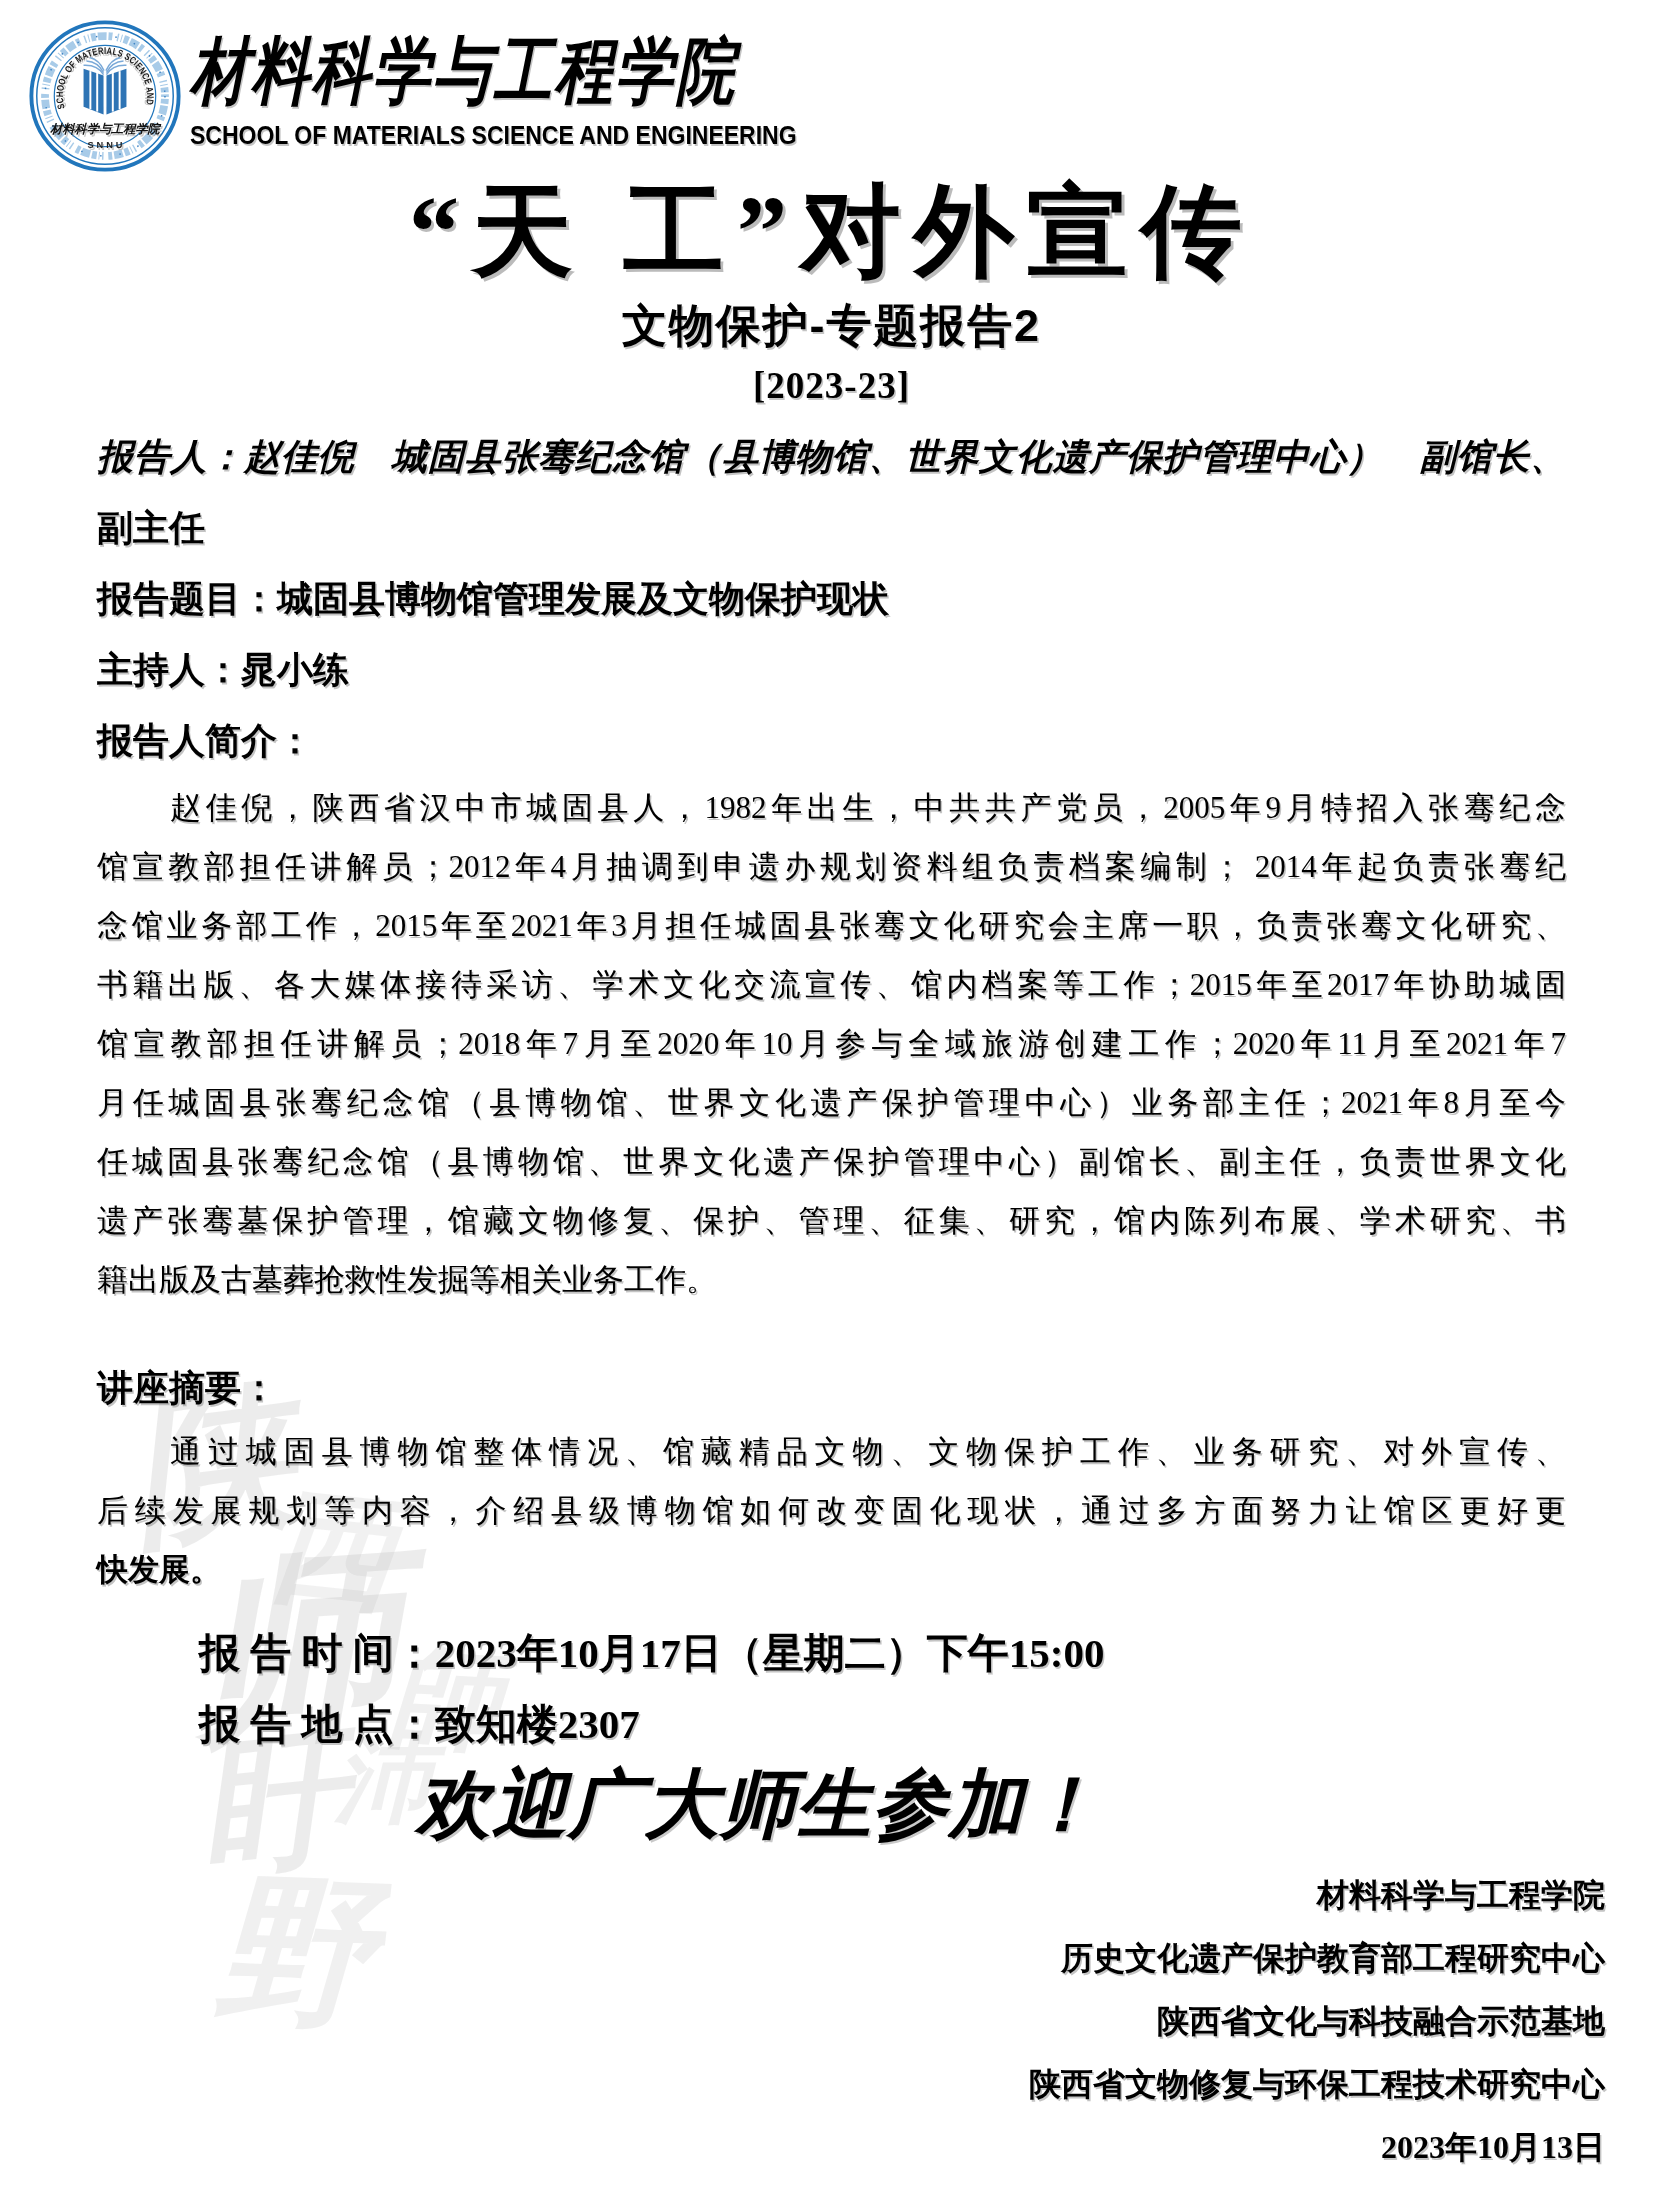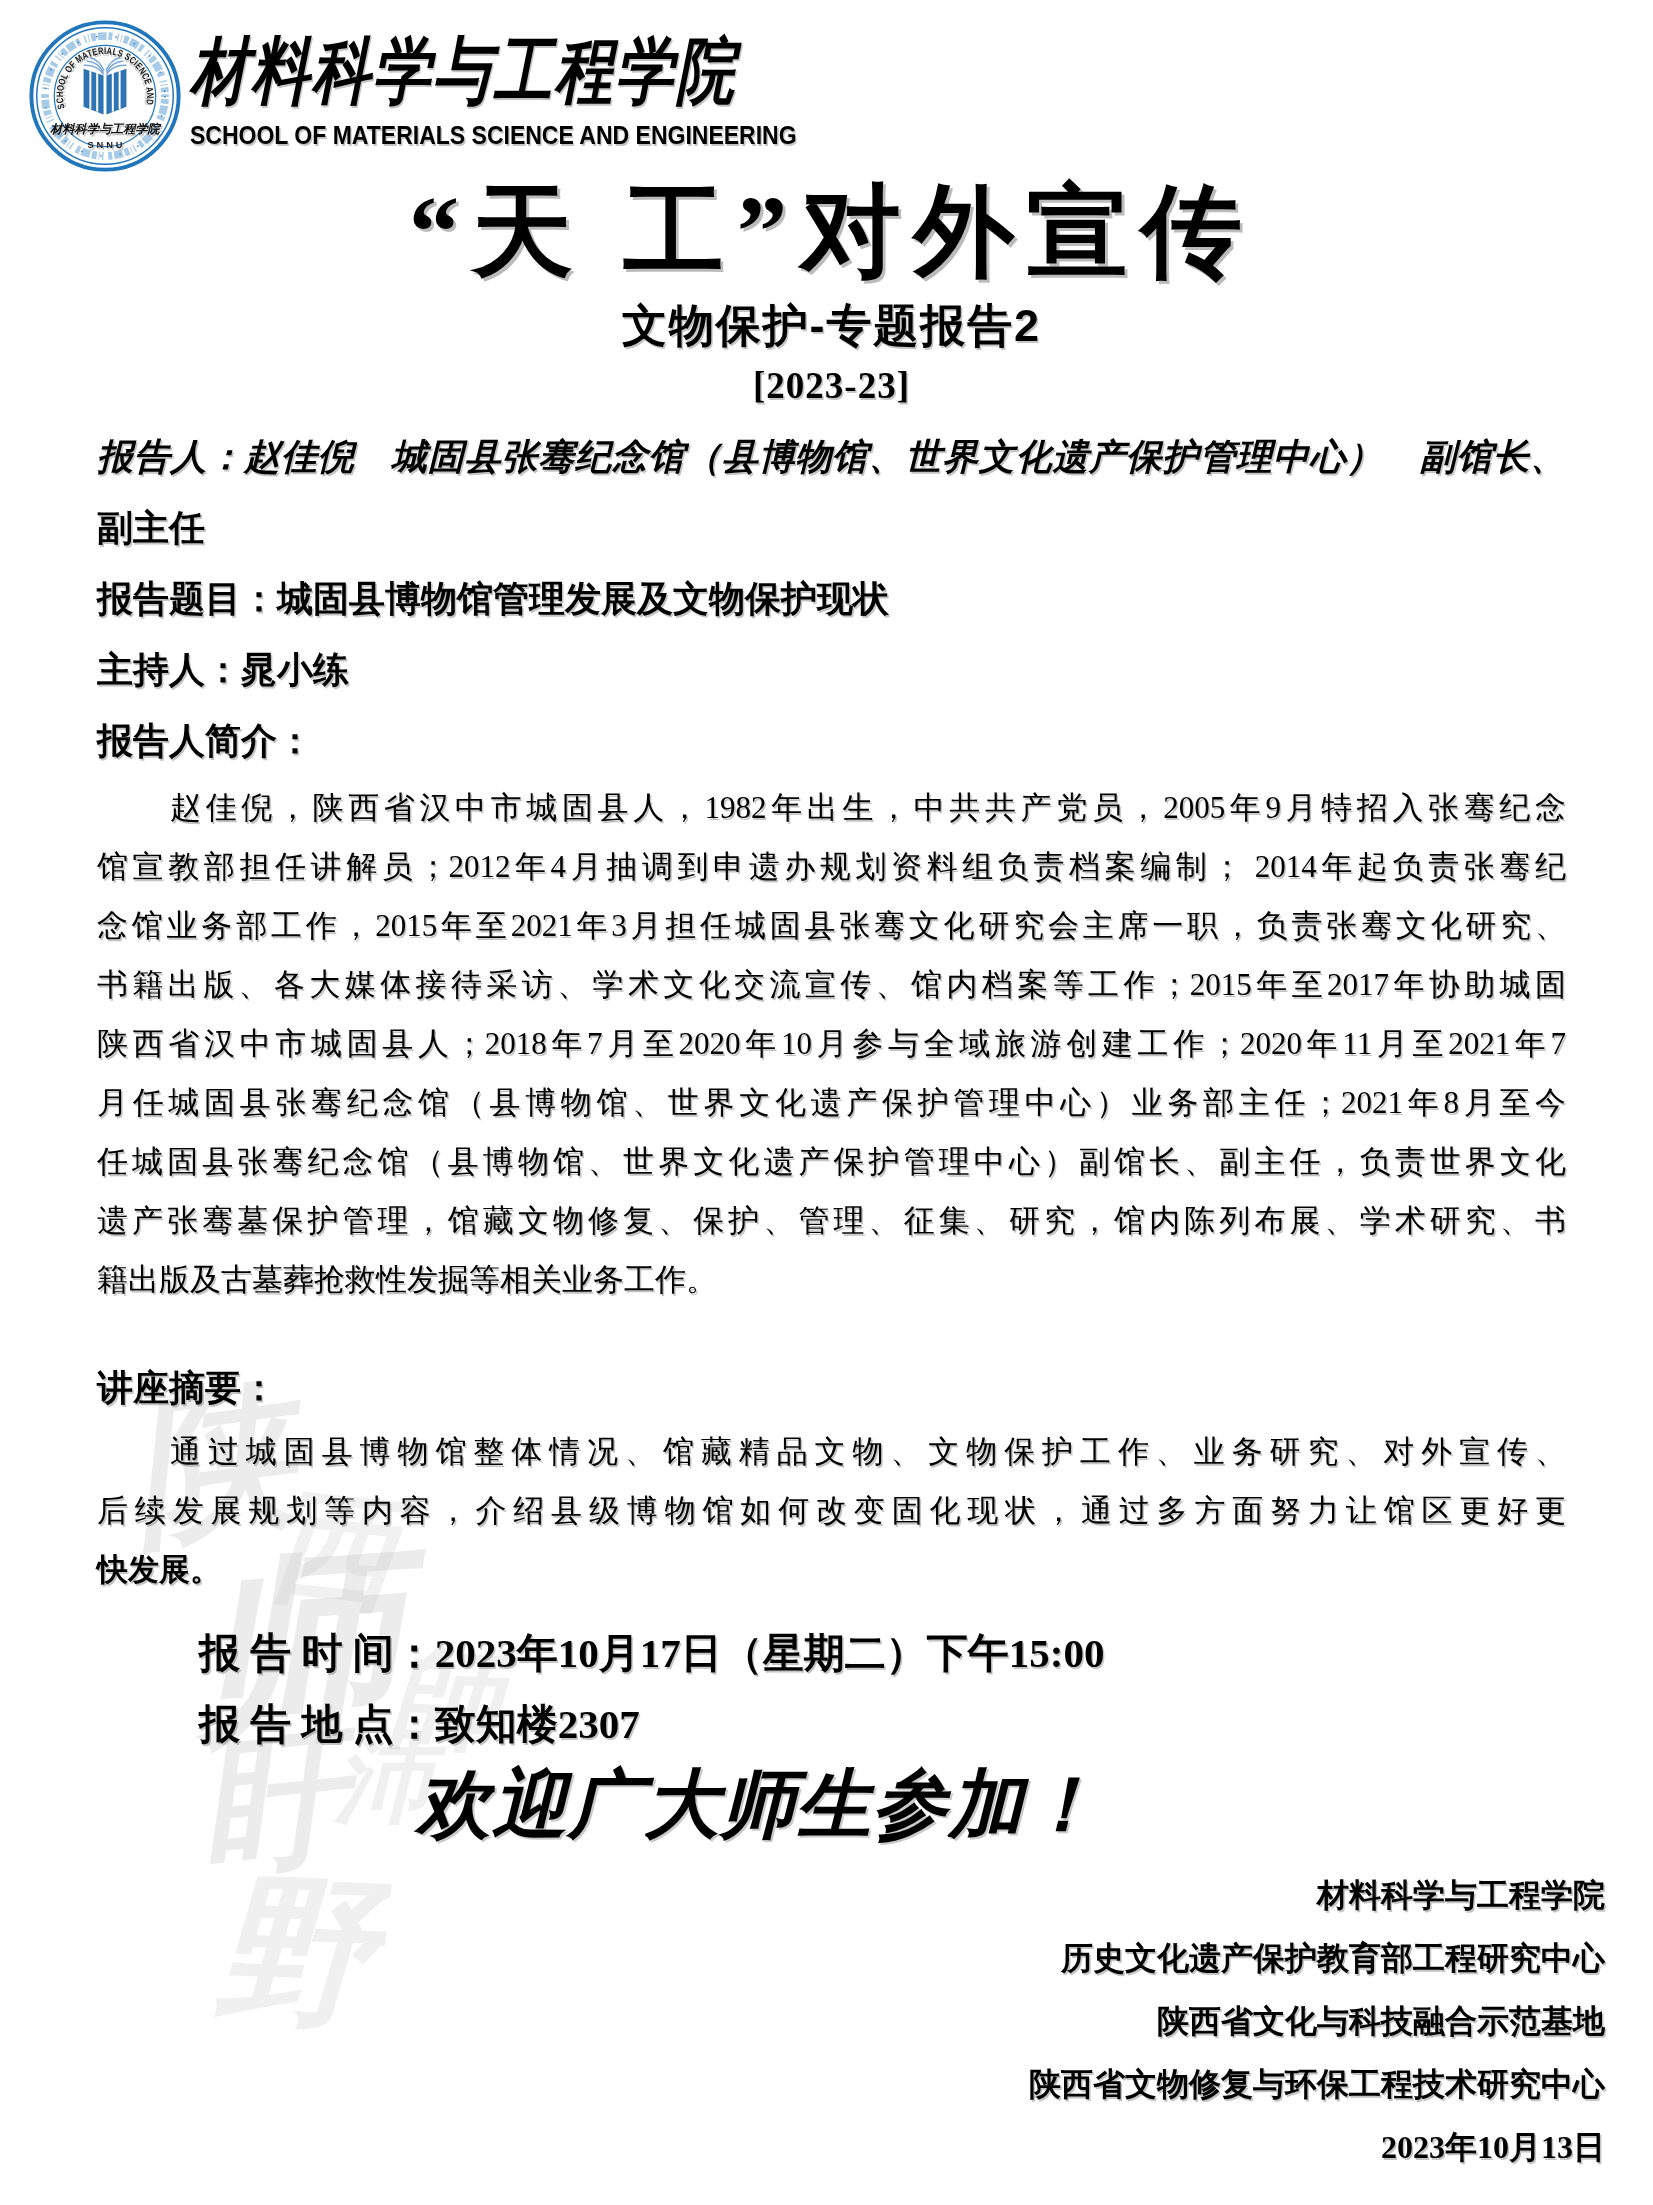--- a/index.html
+++ b/index.html
@@ -118,21 +118,21 @@
     <div>报告题目：城固县博物馆管理发展及文物保护现状</div>
     <div>主持人：晁小练</div>
     <div>报告人简介：</div>
   </div>
 
   <div class="bio">
     <div class="bio-line first">赵佳倪，陕西省汉中市城固县人，1982年出生，中共共产党员，2005年9月特招入张骞纪念</div>
     <div class="bio-line">馆宣教部担任讲解员；2012年4月抽调到申遗办规划资料组负责档案编制； 2014年起负责张骞纪</div>
     <div class="bio-line">念馆业务部工作，2015年至2021年3月担任城固县张骞文化研究会主席一职，负责张骞文化研究、</div>
     <div class="bio-line">书籍出版、各大媒体接待采访、学术文化交流宣传、馆内档案等工作；2015年至2017年协助城固</div>
-    <div class="bio-line">陕西省汉中市城固县人；2018年7月至2020年10月参与全域旅游创建工作；2020年11月至2021年7</div>
+    <div class="bio-line">馆宣教部担任讲解员；2018年7月至2020年10月参与全域旅游创建工作；2020年11月至2021年7</div>
     <div class="bio-line">月任城固县张骞纪念馆（县博物馆、世界文化遗产保护管理中心）业务部主任；2021年8月至今</div>
     <div class="bio-line">任城固县张骞纪念馆（县博物馆、世界文化遗产保护管理中心）副馆长、副主任，负责世界文化</div>
     <div class="bio-line">遗产张骞墓保护管理，馆藏文物修复、保护、管理、征集、研究，馆内陈列布展、学术研究、书</div>
     <div class="bio-line last">籍出版及古墓葬抢救性发掘等相关业务工作。</div>
   </div>
 
   <div class="abstract-label">讲座摘要：</div>
   <div class="abstract">
     <div class="abs-line first">通过城固县博物馆整体情况、馆藏精品文物、文物保护工作、业务研究、对外宣传、</div>
     <div class="abs-line">后续发展规划等内容，介绍县级博物馆如何改变固化现状，通过多方面努力让馆区更好更</div>

